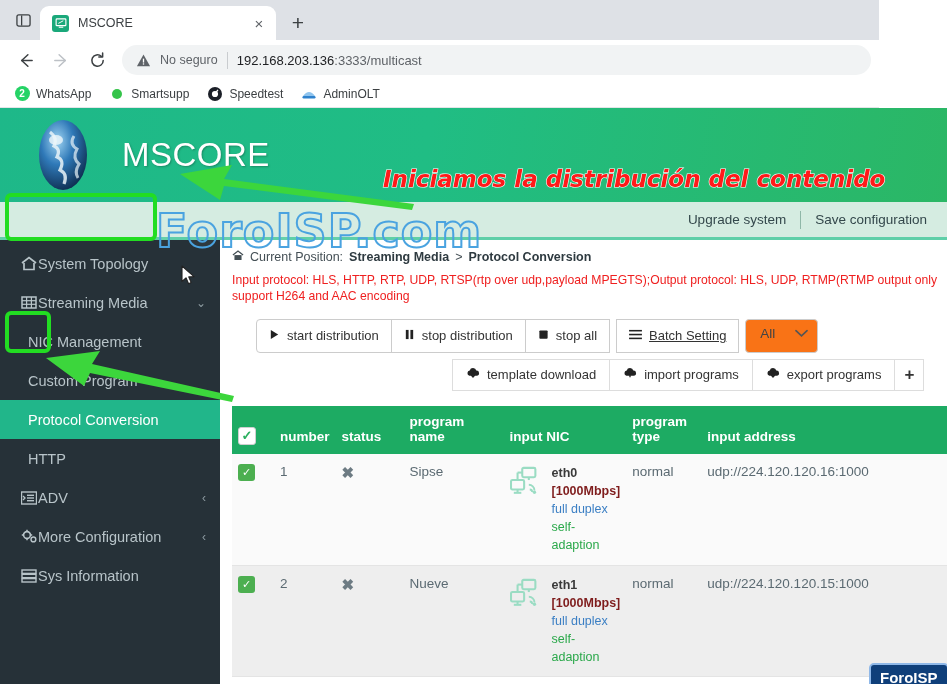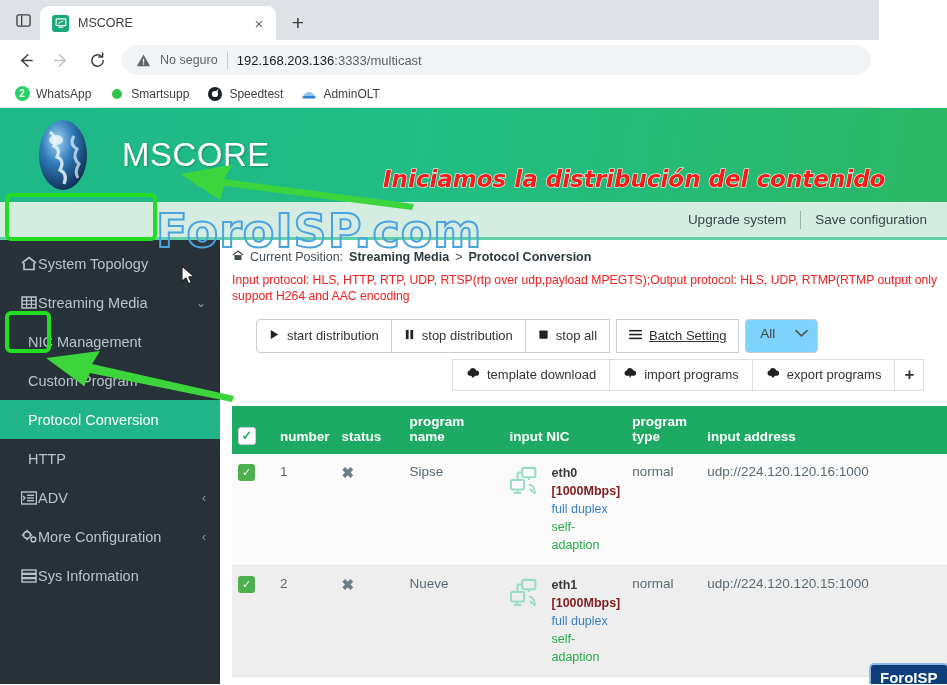--- a/index.html
+++ b/index.html
@@ -142,21 +142,21 @@
     height: 34px; background: #fff; border: 1px solid #ccc;
     display: flex; align-items: center; gap: 7px; padding: 0 12px;
     font-size: 13px; color: #333; white-space: nowrap; margin-left: -1px;
   }
   .tbtn:first-child { margin-left: 0; border-radius: 4px 0 0 4px; }
   .tbtn.solo { border-radius: 0; margin-left: 6px; text-decoration: underline; }
   .select-box {
     height: 34px; min-width: 73px; border: 1px solid #ccc; border-radius: 4px;
     margin-left: 6px; display: flex; align-items: center;
     justify-content: space-between; padding: 0 9px 4px 14px;
-    font-size: 13.5px; color: #444; background: #7dd3fc; gap: 10px;
+    font-size: 13.5px; color: #444; background: #f97316; gap: 10px;
   }
 
   .toolbar2 { display: flex; padding-left: 233px; margin-top: 6px; }
   .tbtn2 {
     height: 32px; background: #fff; border: 1px solid #ddd;
     display: flex; align-items: center; gap: 7px; padding: 0 13px;
     font-size: 13px; color: #333; white-space: nowrap; margin-left: -1px; text-align: center;
   }
   .tbtn2.plus { padding: 0 9px; font-size: 17px; font-weight: bold; }
 

